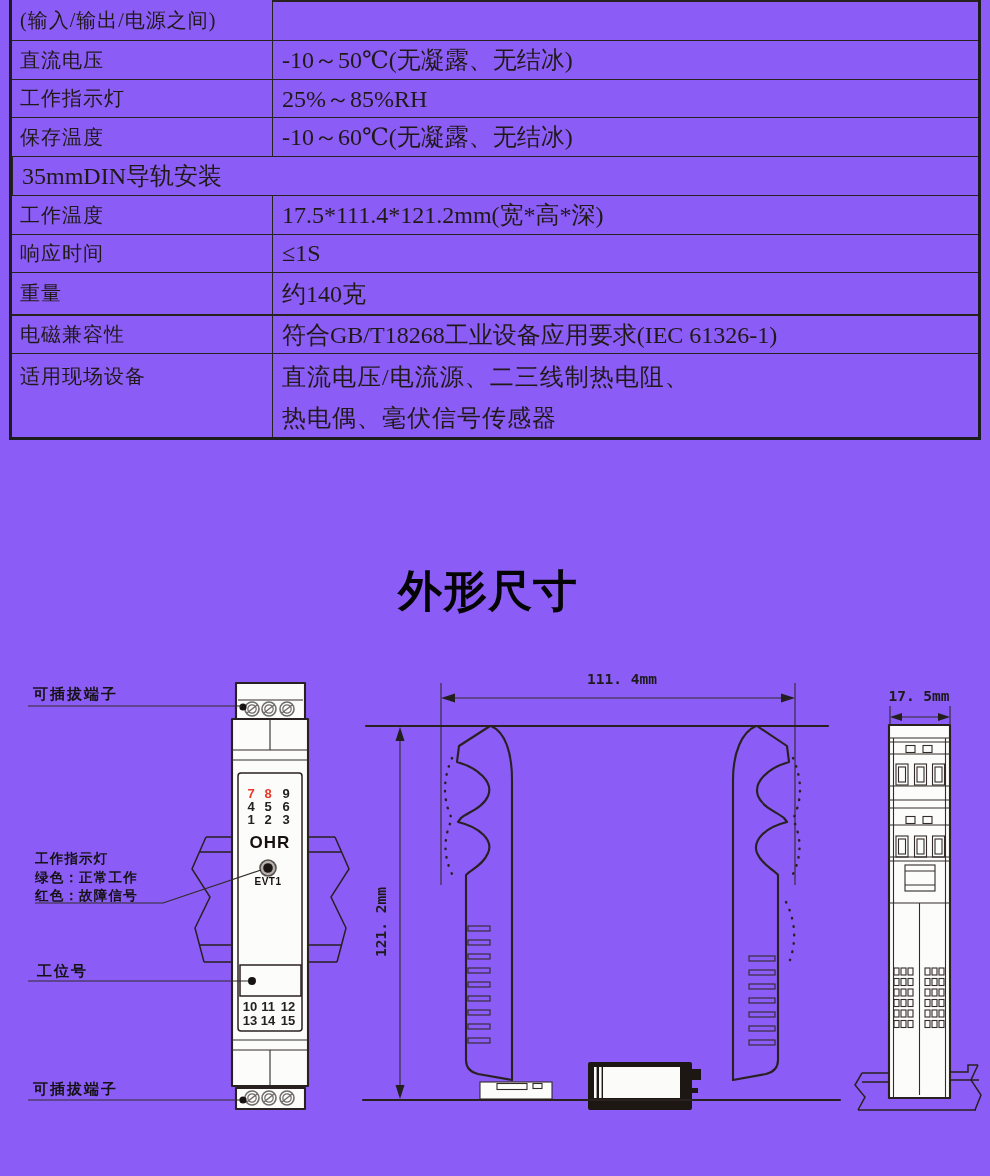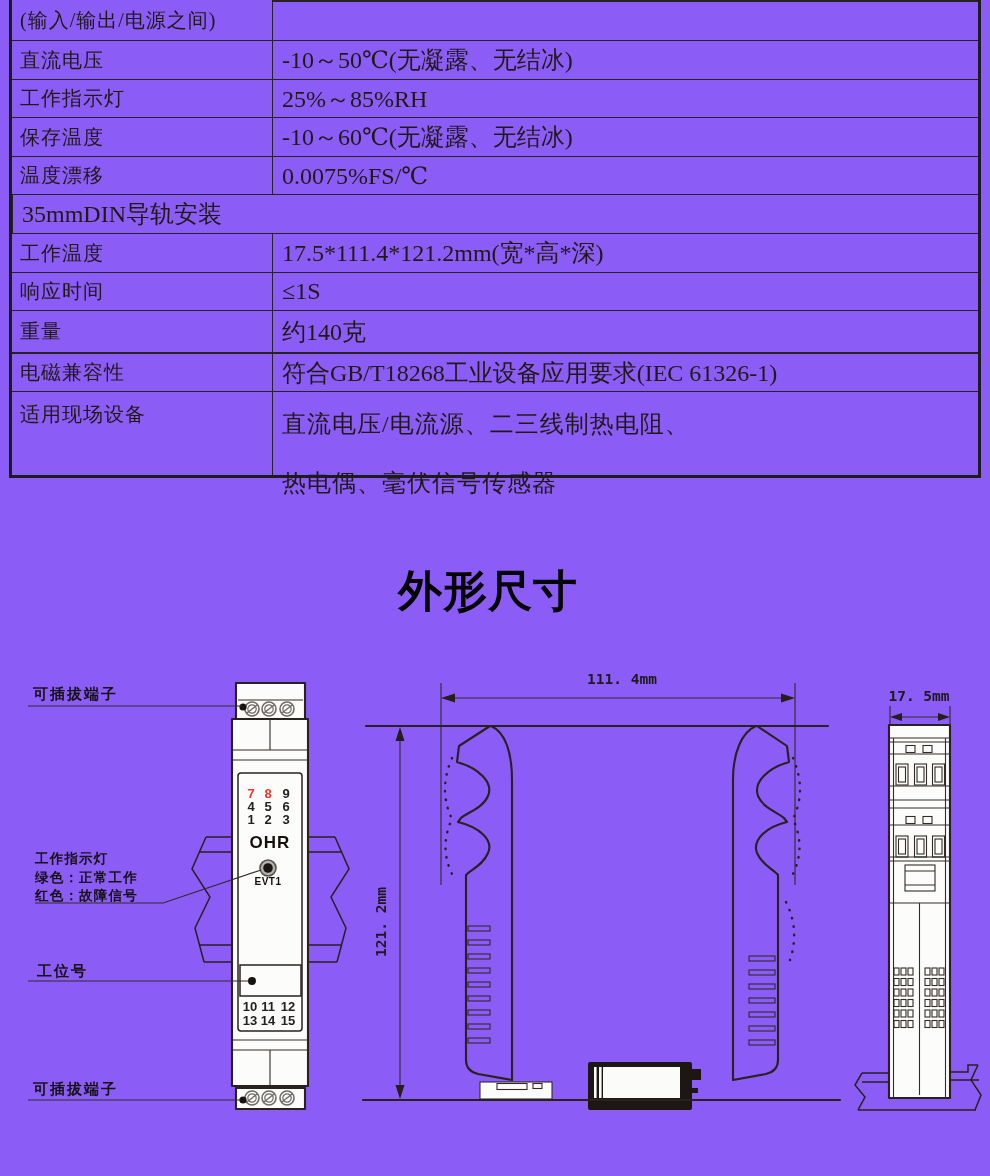--- a/index.html
+++ b/index.html
@@ -11,21 +11,21 @@
               border:3px solid #1c1c1c;border-top:none;}
   .trow{display:flex;box-sizing:border-box;border-top:1.7px solid #262220;align-items:stretch;}
   .trow:first-child{border-top:none;}
   .trow.thick{border-top-width:2.4px;text-align:center;}
   .tl{width:260px;flex:0 0 260px;box-sizing:border-box;padding-left:8px;display:flex;align-items:center;
       font-size:20px;letter-spacing:1px;}
   .tv{flex:1;box-sizing:border-box;border-left:1.7px solid #262220;padding-left:9px;display:flex;align-items:center;
       font-size:24px;}
   .trow:first-child .tv{border-top:2px solid #262220;}
   .trow.twolines .tl{align-items:flex-start;padding-top:9px;}
-  .trow.twolines .tv{align-items:flex-start;padding-top:3px;white-space:pre-line;line-height:59px;letter-spacing:1px;}
+  .trow.twolines .tv{align-items:flex-start;padding-top:3px;white-space:pre-line;line-height:41px;letter-spacing:1px;}
 
   
   .section-title{position:absolute;left:398px;top:562px;font-family:"Liberation Sans","DejaVu Sans",sans-serif;
                  font-weight:bold;font-size:44px;letter-spacing:1px;color:#050505;}
 
   
   .drawing{position:absolute;left:0;top:656px;}
   .s2{stroke:#282120;stroke-width:2.1;fill:none;stroke-linejoin:round;stroke-linecap:round;}
   .s15{stroke:#282120;stroke-width:1.5;fill:none;}
   .s1{stroke:#322b28;stroke-width:1.1;fill:none;}
@@ -56,24 +56,20 @@
       <div class="tv">-10～50℃(无凝露、无结冰)</div>
     </div>
     <div class="trow" style="height:38px">
       <div class="tl">工作指示灯</div>
       <div class="tv">25%～85%RH</div>
     </div>
     <div class="trow" style="height:39px">
       <div class="tl">保存温度</div>
       <div class="tv">-10～60℃(无凝露、无结冰)</div>
     </div>
-    <div class="trow" style="height:38px">
-      <div class="tl">温度漂移</div>
-      <div class="tv">0.0075%FS/℃</div>
-    </div>
     <div class="trow" style="height:39px">
       <div class="tv">35mmDIN导轨安装</div>
     </div>
     <div class="trow" style="height:39px">
       <div class="tl">工作温度</div>
       <div class="tv">17.5*111.4*121.2mm(宽*高*深)</div>
     </div>
     <div class="trow" style="height:38px">
       <div class="tl">响应时间</div>
       <div class="tv">≤1S</div>

